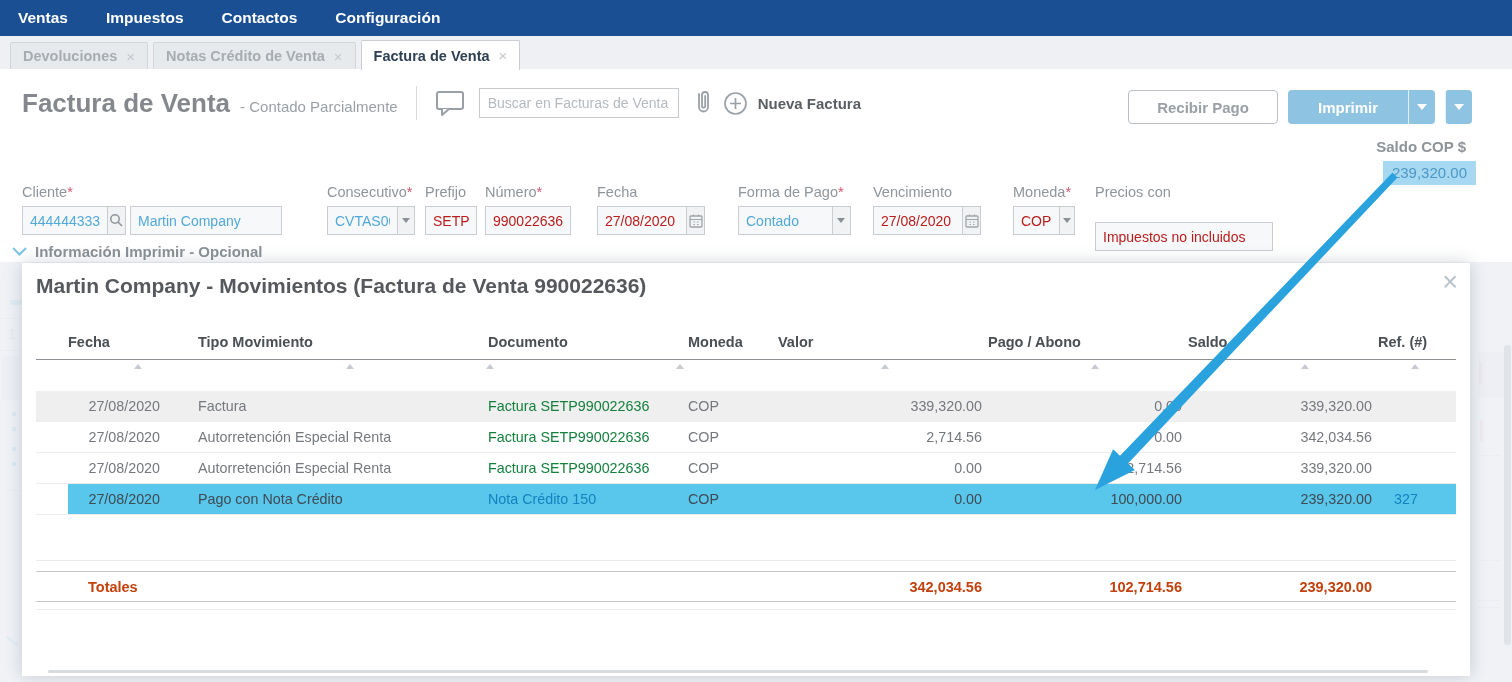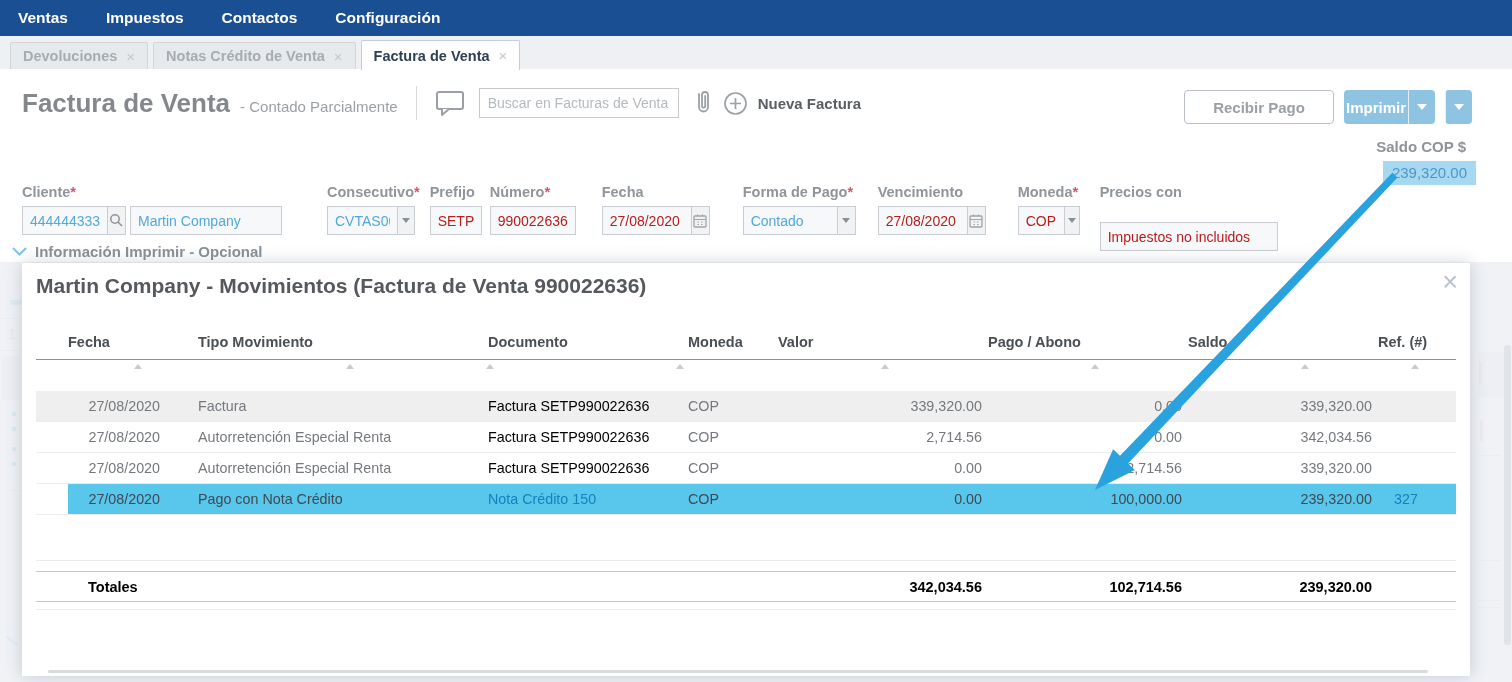--- a/index.html
+++ b/index.html
@@ -33,36 +33,36 @@
   .search-box::placeholder { color:#b5babf; }
   .new-label { font-size:15px; font-weight:bold; color:#5a5e62; margin-left:10px; cursor:pointer; }
 
   
   .toolbar { position:absolute; top:90px; right:40px; display:flex; gap:10px; }
   .btn-outline { height:34px; width:150px; border:1px solid #b9bfc4; border-radius:4px;
     background:#fff; color:#9aa0a6; font-weight:bold; font-size:15px;
     display:flex; align-items:center; justify-content:center; cursor:pointer; }
   .btn-blue { height:34px; border-radius:4px; background:#8fc3e2; color:#fff;
     font-weight:bold; font-size:15px; display:flex; align-items:stretch; cursor:pointer; }
-  .btn-blue .main { display:flex; align-items:center; padding:0 2px; }
+  .btn-blue .main { display:flex; align-items:center; padding:0 30px; }
   .btn-blue .caret-seg { width:27px; display:flex; align-items:center; justify-content:center;
     border-left:1px solid rgba(255,255,255,.75); }
   .caret-down { width:0; height:0; border-left:5px solid transparent;
     border-right:5px solid transparent; border-top:6px solid #fff; }
 
   
   .saldo { position:absolute; top:138px; right:36px; text-align:right; }
   .saldo-label { font-size:15px; font-weight:bold; color:#8e9398; padding-right:10px; }
   .saldo-value { display:inline-block; margin-top:6px; background:#a6d9f1; color:#4d97c6;
     font-size:15px; padding:3px 9px 4px 9px; }
 
   
   .form-row { position:absolute; left:22px; top:184px; display:flex; }
   .fgroup { display:flex; flex-direction:column; }
-  .flabel { font-size:14.5px; font-weight:bold; color:#8f959a; margin-bottom:6px; white-space:nowrap; }
+  .flabel { font-size:14.5px; font-weight:normal; color:#8f959a; margin-bottom:6px; white-space:nowrap; }
   .req { color:#d4556c; }
   .fieldline { display:flex; gap:4px; }
   .box { height:29px; border:1px solid #c9cdd1; background:#f7f8f9; display:flex; align-items:stretch; }
   .box input { border:none; background:transparent; outline:none; width:100%;
     font-size:14px; padding:0 7px; font-family:"Liberation Sans", sans-serif; }
   .val-blue input { color:#51a9da; }
   .val-gray input { color:#b91c1c; }
   .seg { width:22px; display:flex; align-items:center; justify-content:center;
     border-left:1px solid #c9cdd1; background:#f1f2f4; cursor:pointer; }
   .seg .caret-gray { width:0;height:0;border-left:4px solid transparent;
@@ -97,27 +97,27 @@
   table.mov td { height:31px; color:#75797e; }
   .sp-row td { height:7px; }
   tbody tr.data-row td { border-bottom:1px solid #ececec; }
   tr.r0 td { background:#efefef; }
   tr.hl td { background:#59c6ec; color:#3f4a52; }
   tr.hl td:first-child { background:#fff; }
   .ta-r { text-align:right; padding-right:6px; }
   .fecha-c { text-align:right; padding-right:38px; }
   .fecha-h { text-align:right; padding-right:46px; }
   .ref-c { padding-left:16px; }
-  a.doclink { color:#000000; text-decoration:none; cursor:pointer; }
+  a.doclink { color:#15803d; text-decoration:none; cursor:pointer; }
   tr.hl a.doclink, tr.hl .ref-link { color:#1482bd; }
   .ref-link { color:#1482bd; cursor:pointer; }
   tr.spacer td { height:46px; border-bottom:1px solid #e9ebec; }
   tr.gap td { height:11px; }
   tr.totales td { height:30px; border-top:1px solid #c5c8cb; border-bottom:1px solid #c5c8cb;
-    font-weight:bold; color:#000000; font-size:14.5px;margin-top:25px; }
+    font-weight:bold; color:#c2410c; font-size:14.5px;margin-top:25px; }
   tr.totales td.tlabel { padding-left:52px; }
   tr.afterline td { height:8px; border-bottom:1px solid #e9ebec; }
   .modal-hscroll { position:absolute; bottom:3px; left:26px; right:42px; height:3px;
     background:#d9dcdf; border-radius:2px; }
 
   
   .arrow-layer { position:absolute; left:0; top:0; z-index:9; pointer-events:none; }
 </style>
 </head>
 <body>

